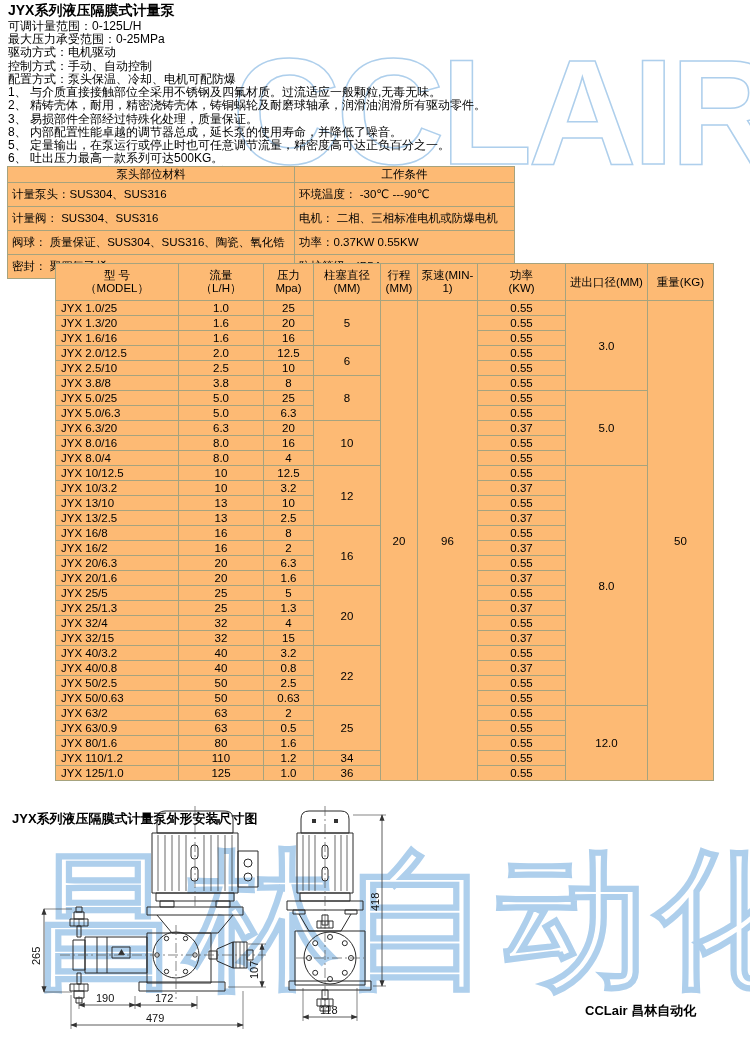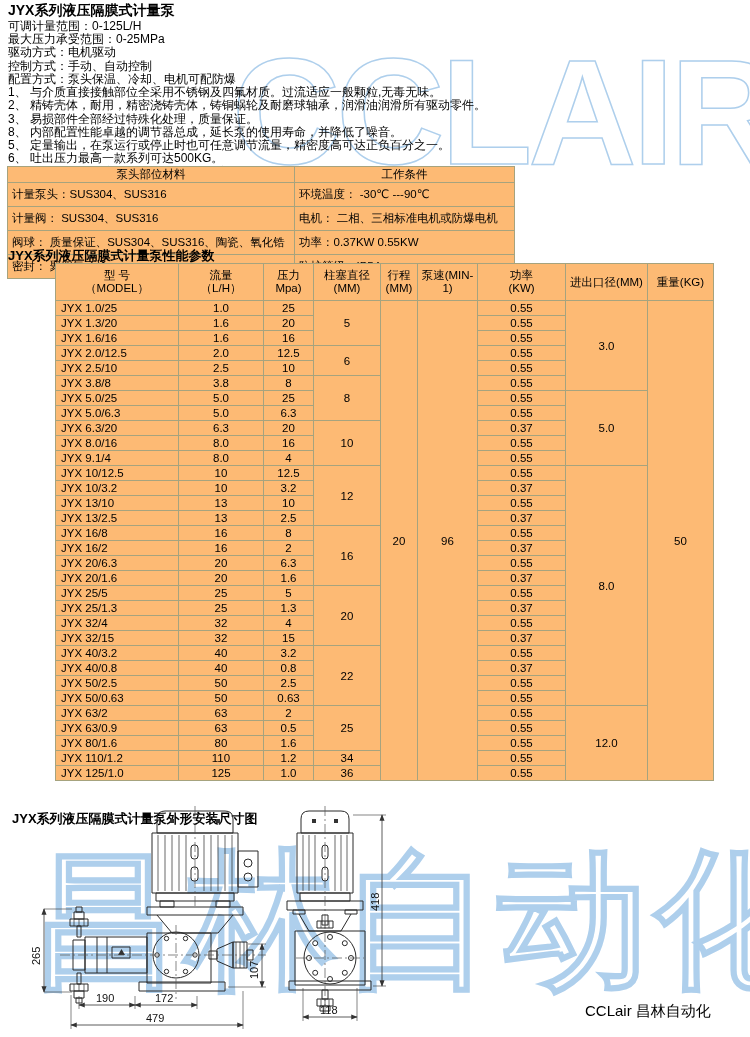--- a/index.html
+++ b/index.html
@@ -25,21 +25,21 @@
   #perf-table th{white-space:pre-line;height:36px;padding:0 2px;text-align:center;line-height:13px;}
   #perf-table td{height:14px;padding:0 2px;line-height:12px;overflow:hidden;}
   #perf-table td.ctr{text-align:center;}
   #perf-table td.model{text-align:left;padding-left:5px;white-space:nowrap;}
   
   .wm{position:absolute;z-index:0;font-weight:bold;color:transparent;
       -webkit-text-stroke:1.5px #aecfec;pointer-events:none;white-space:nowrap;}
   #wm-top{left:232px;top:26px;font-size:150px;letter-spacing:-4px;}
   #wm-bottom{left:30px;top:822px;font-size:150px;letter-spacing:6px;}
   #drawing-svg{top:803px;left:0;}
-  #footer{top:1002px;left:585px;font-size:15px;font-weight:normal;}
+  #footer{top:1002px;left:585px;font-size:13px;font-weight:bold;}
   svg line,svg path,svg rect,svg circle{vector-effect:non-scaling-stroke;}
 </style>
 </head>
 <body>
 
 <div class="doc">
 
   <div class="wm" id="wm-top">CCLAIR</div>
   <div class="wm" id="wm-bottom">昌林自动化</div>
 
@@ -82,21 +82,20 @@
           <td>阀球： 质量保证、SUS304、SUS316、陶瓷、氧化锆</td>
           <td>功率：0.37KW 0.55KW</td>
         </tr>
         <tr>
           <td>密封： 聚四氟乙烯</td>
           <td>防护等级：IP54</td>
         </tr>
       </tbody>
   </table>
 
-  <div class="abs z1 sec-title" id="perf-title">JYX系列液压隔膜式计量泵性能参数</div>
 
   <table class="abs z1" id="perf-table">
     <colgroup id="perf-cols">
         <col style="width: 123px;">
         <col style="width: 85px;">
         <col style="width: 50px;">
         <col style="width: 67px;">
         <col style="width: 37px;">
         <col style="width: 60px;">
         <col style="width: 88px;">
@@ -187,21 +186,21 @@
           <td class="ctr" rowspan="3">10</td>
           <td class="ctr">0.37</td>
         </tr>
         <tr>
           <td class="model">JYX 8.0/16</td>
           <td class="ctr">8.0</td>
           <td class="ctr">16</td>
           <td class="ctr">0.55</td>
         </tr>
         <tr>
-          <td class="model">JYX 9.1/4</td>
+          <td class="model">JYX 8.0/4</td>
           <td class="ctr">8.0</td>
           <td class="ctr">4</td>
           <td class="ctr">0.55</td>
         </tr>
         <tr>
           <td class="model">JYX 10/12.5</td>
           <td class="ctr">10</td>
           <td class="ctr">12.5</td>
           <td class="ctr" rowspan="4">12</td>
           <td class="ctr">0.55</td>

